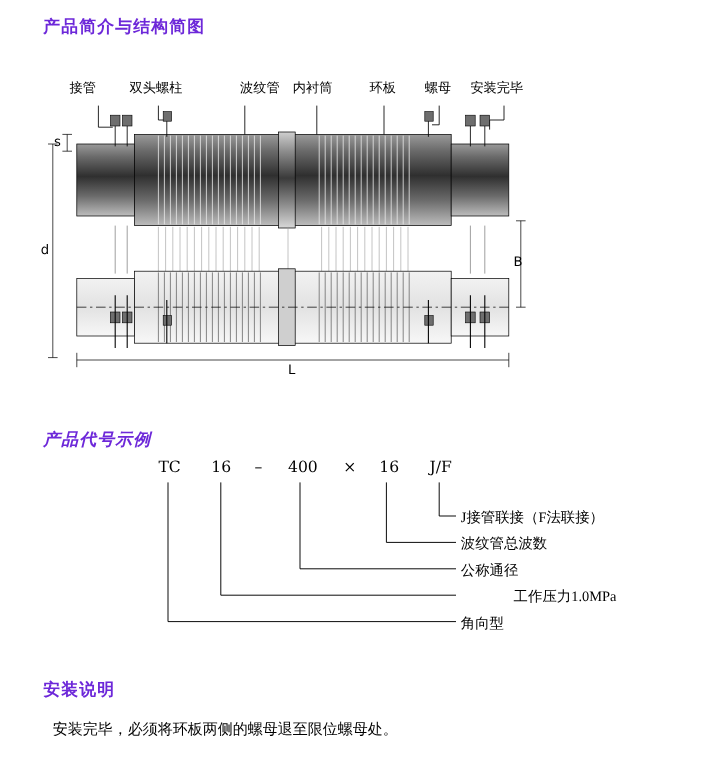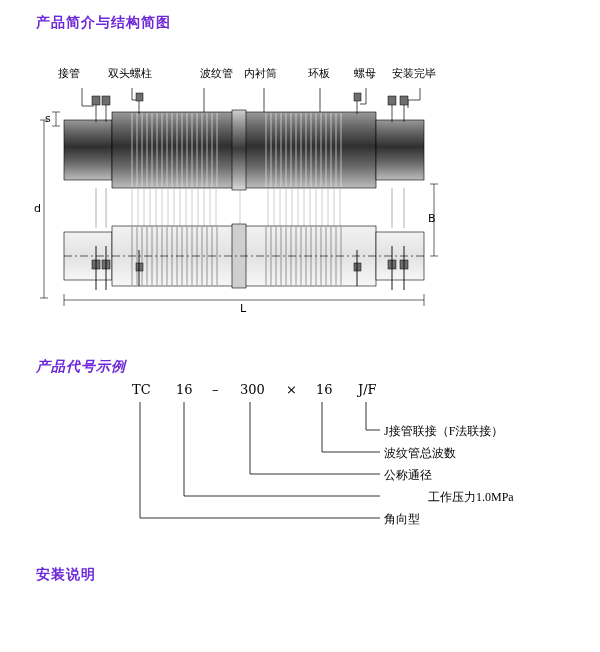--- a/index.html
+++ b/index.html
@@ -324,21 +324,21 @@
   <div class="dim-label" style="left:204px;top:242px;">L</div>
 </div>
 
 <div class="section-title" id="sec2-title">产品代号示例</div>
 
 <div id="codearea">
 
   <div class="code-token" style="left:96px;  top:0px;">TC</div>
   <div class="code-token" style="left:140px; top:0px;">16</div>
   <div class="code-token" style="left:176px; top:0px;">–</div>
-  <div class="code-token" style="left:204px; top:0px;">300</div>
+  <div class="code-token" style="left:204px; top:0px;">400</div>
   <div class="code-token" style="left:250px; top:0px;">×</div>
   <div class="code-token" style="left:280px; top:0px;">16</div>
   <div class="code-token" style="left:322px; top:0px;">J/F</div>
 
   <svg width="520" height="150" viewBox="0 0 520 150" style="position:absolute;left:0;top:16px;">
     <g stroke="#000" stroke-width="0.8" fill="none">
 
       <path d="M330 4 L330 32 L344 32"></path>
 
       <path d="M286 4 L286 54 L344 54"></path>
@@ -354,13 +354,14 @@
   <div class="code-desc" style="left:348px; top:41px;">J接管联接（F法联接）</div>
   <div class="code-desc" style="left:348px; top:63px;">波纹管总波数</div>
   <div class="code-desc" style="left:348px; top:85px;">公称通径</div>
   <div class="code-desc" style="left:348px; top:107px;margin-left:44px;">工作压力1.0MPa</div>
   <div class="code-desc" style="left:348px; top:129px;">角向型</div>
 </div>
 
 <div class="section-title" id="sec3-title">安装说明</div>
 
 <div id="install">
+  <div>安装完毕，必须将环板两侧的螺母退至限位螺母处。</div>
 </div>
 
 </body></html>

